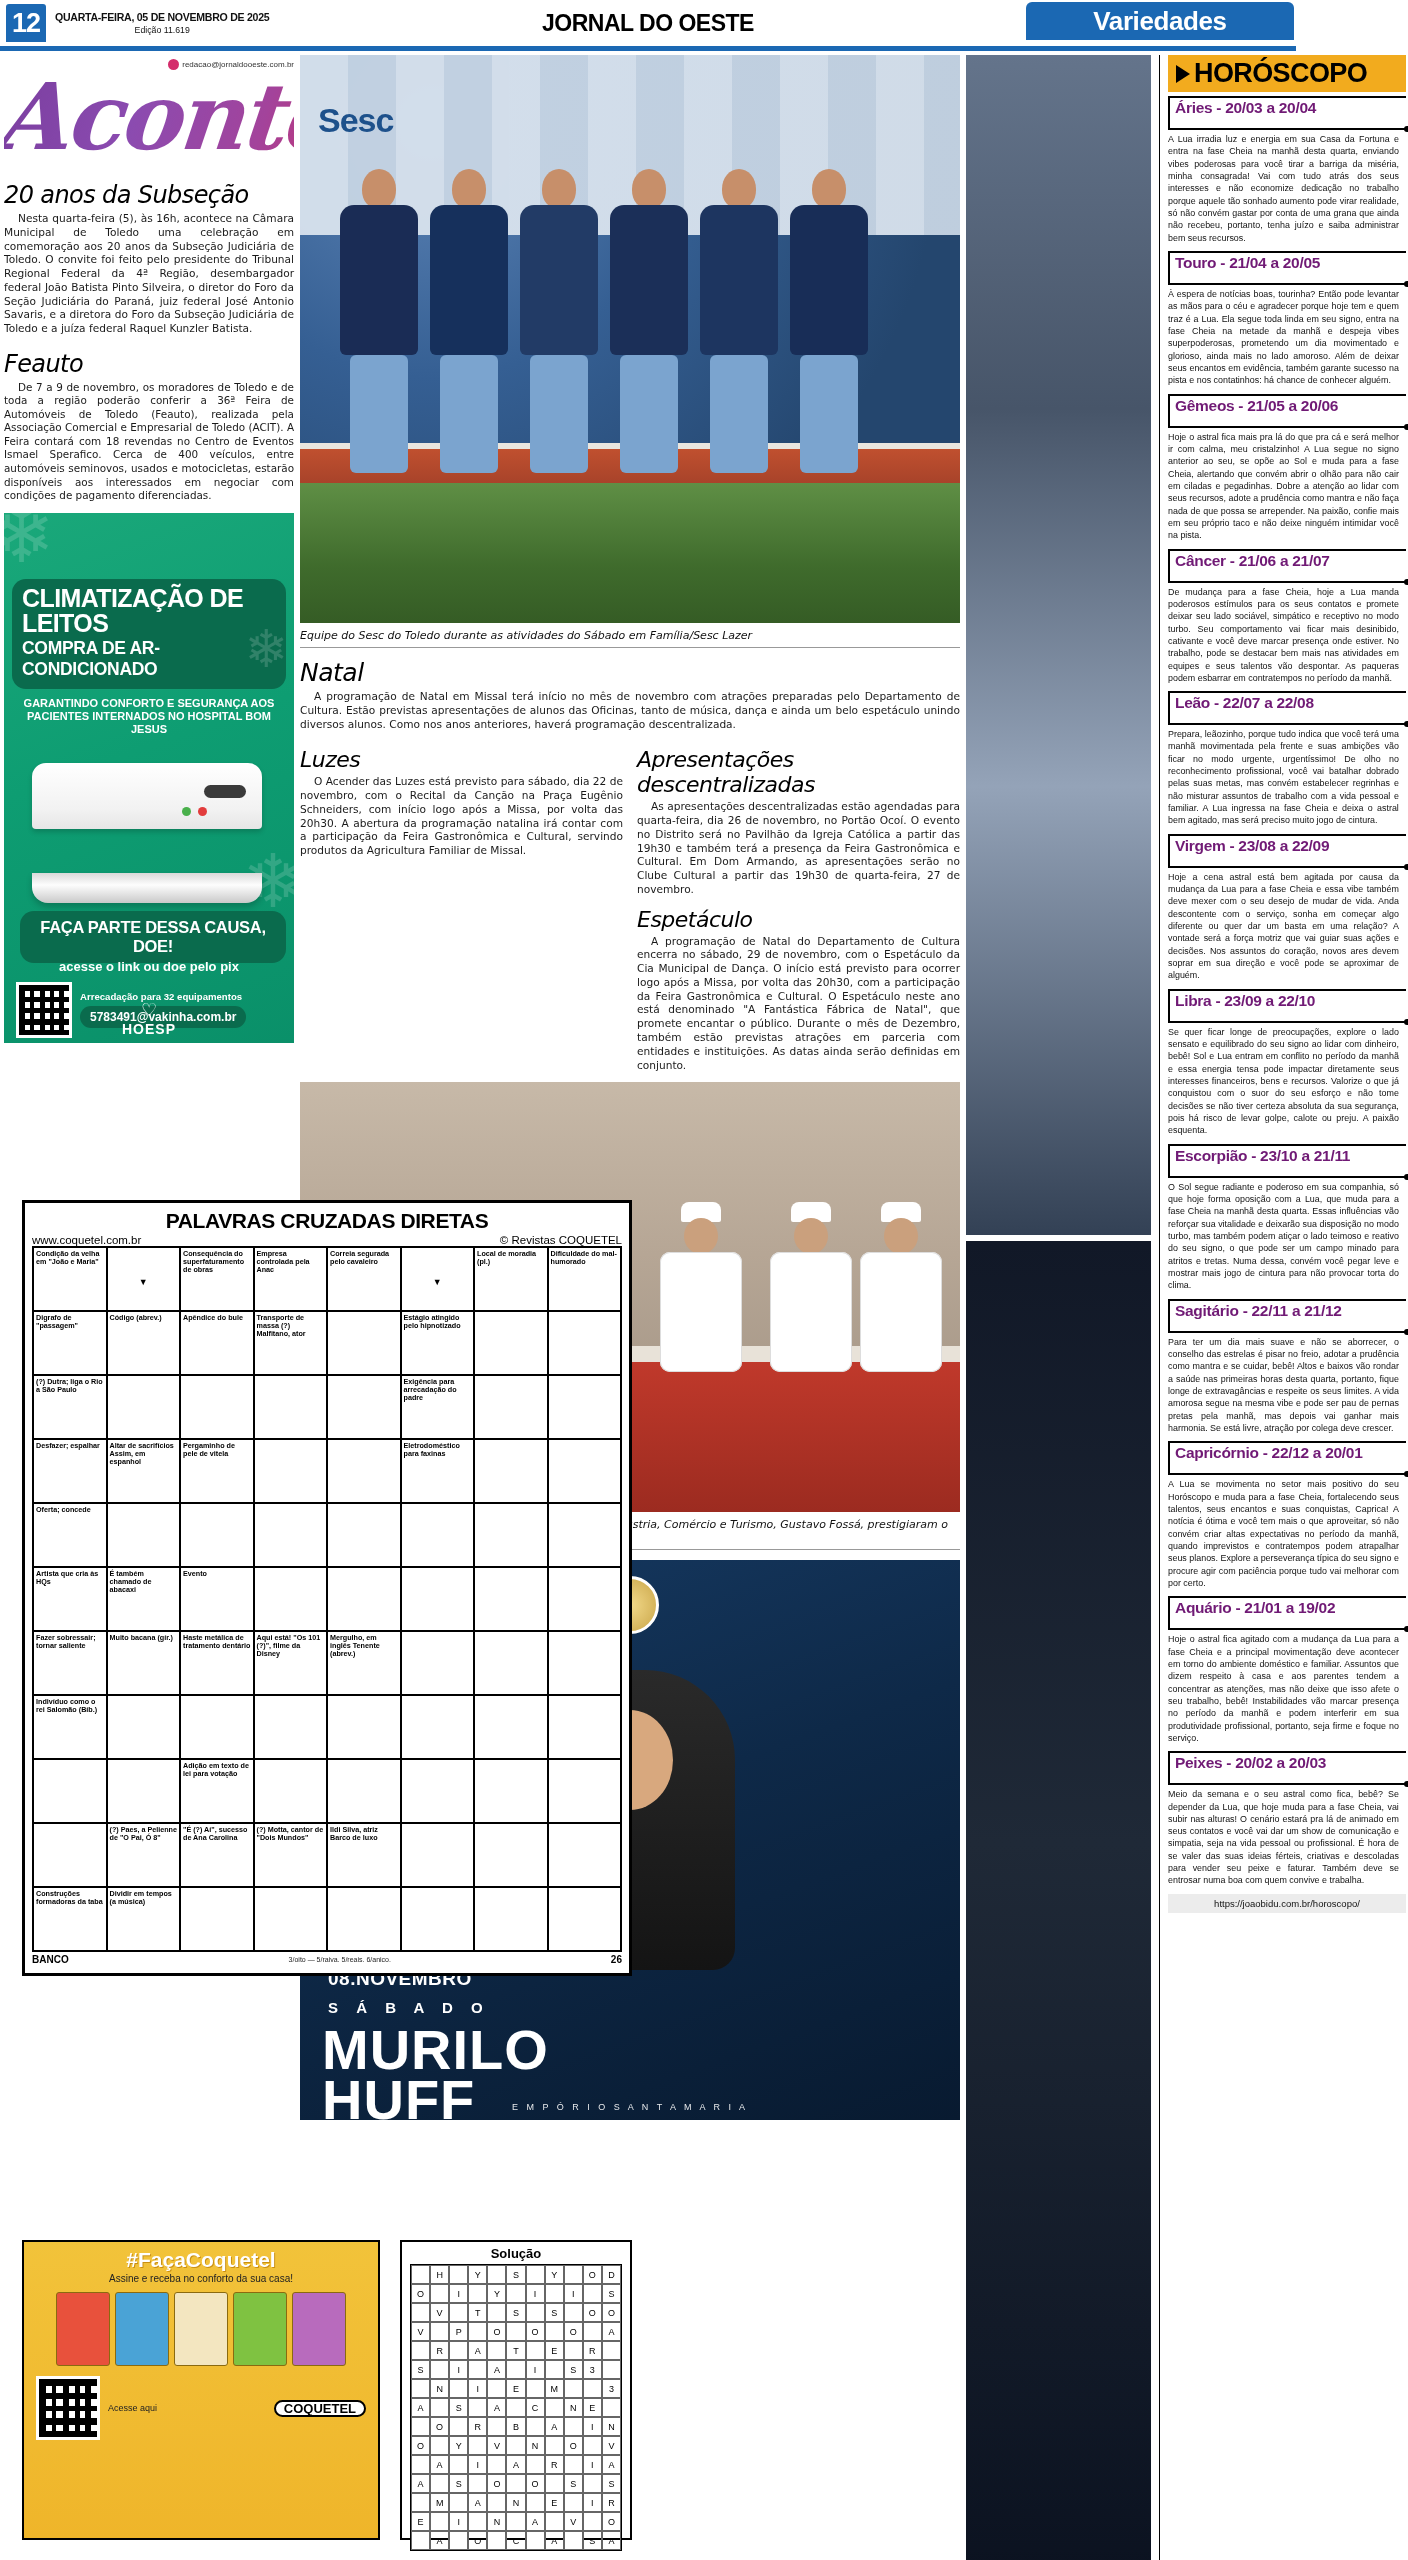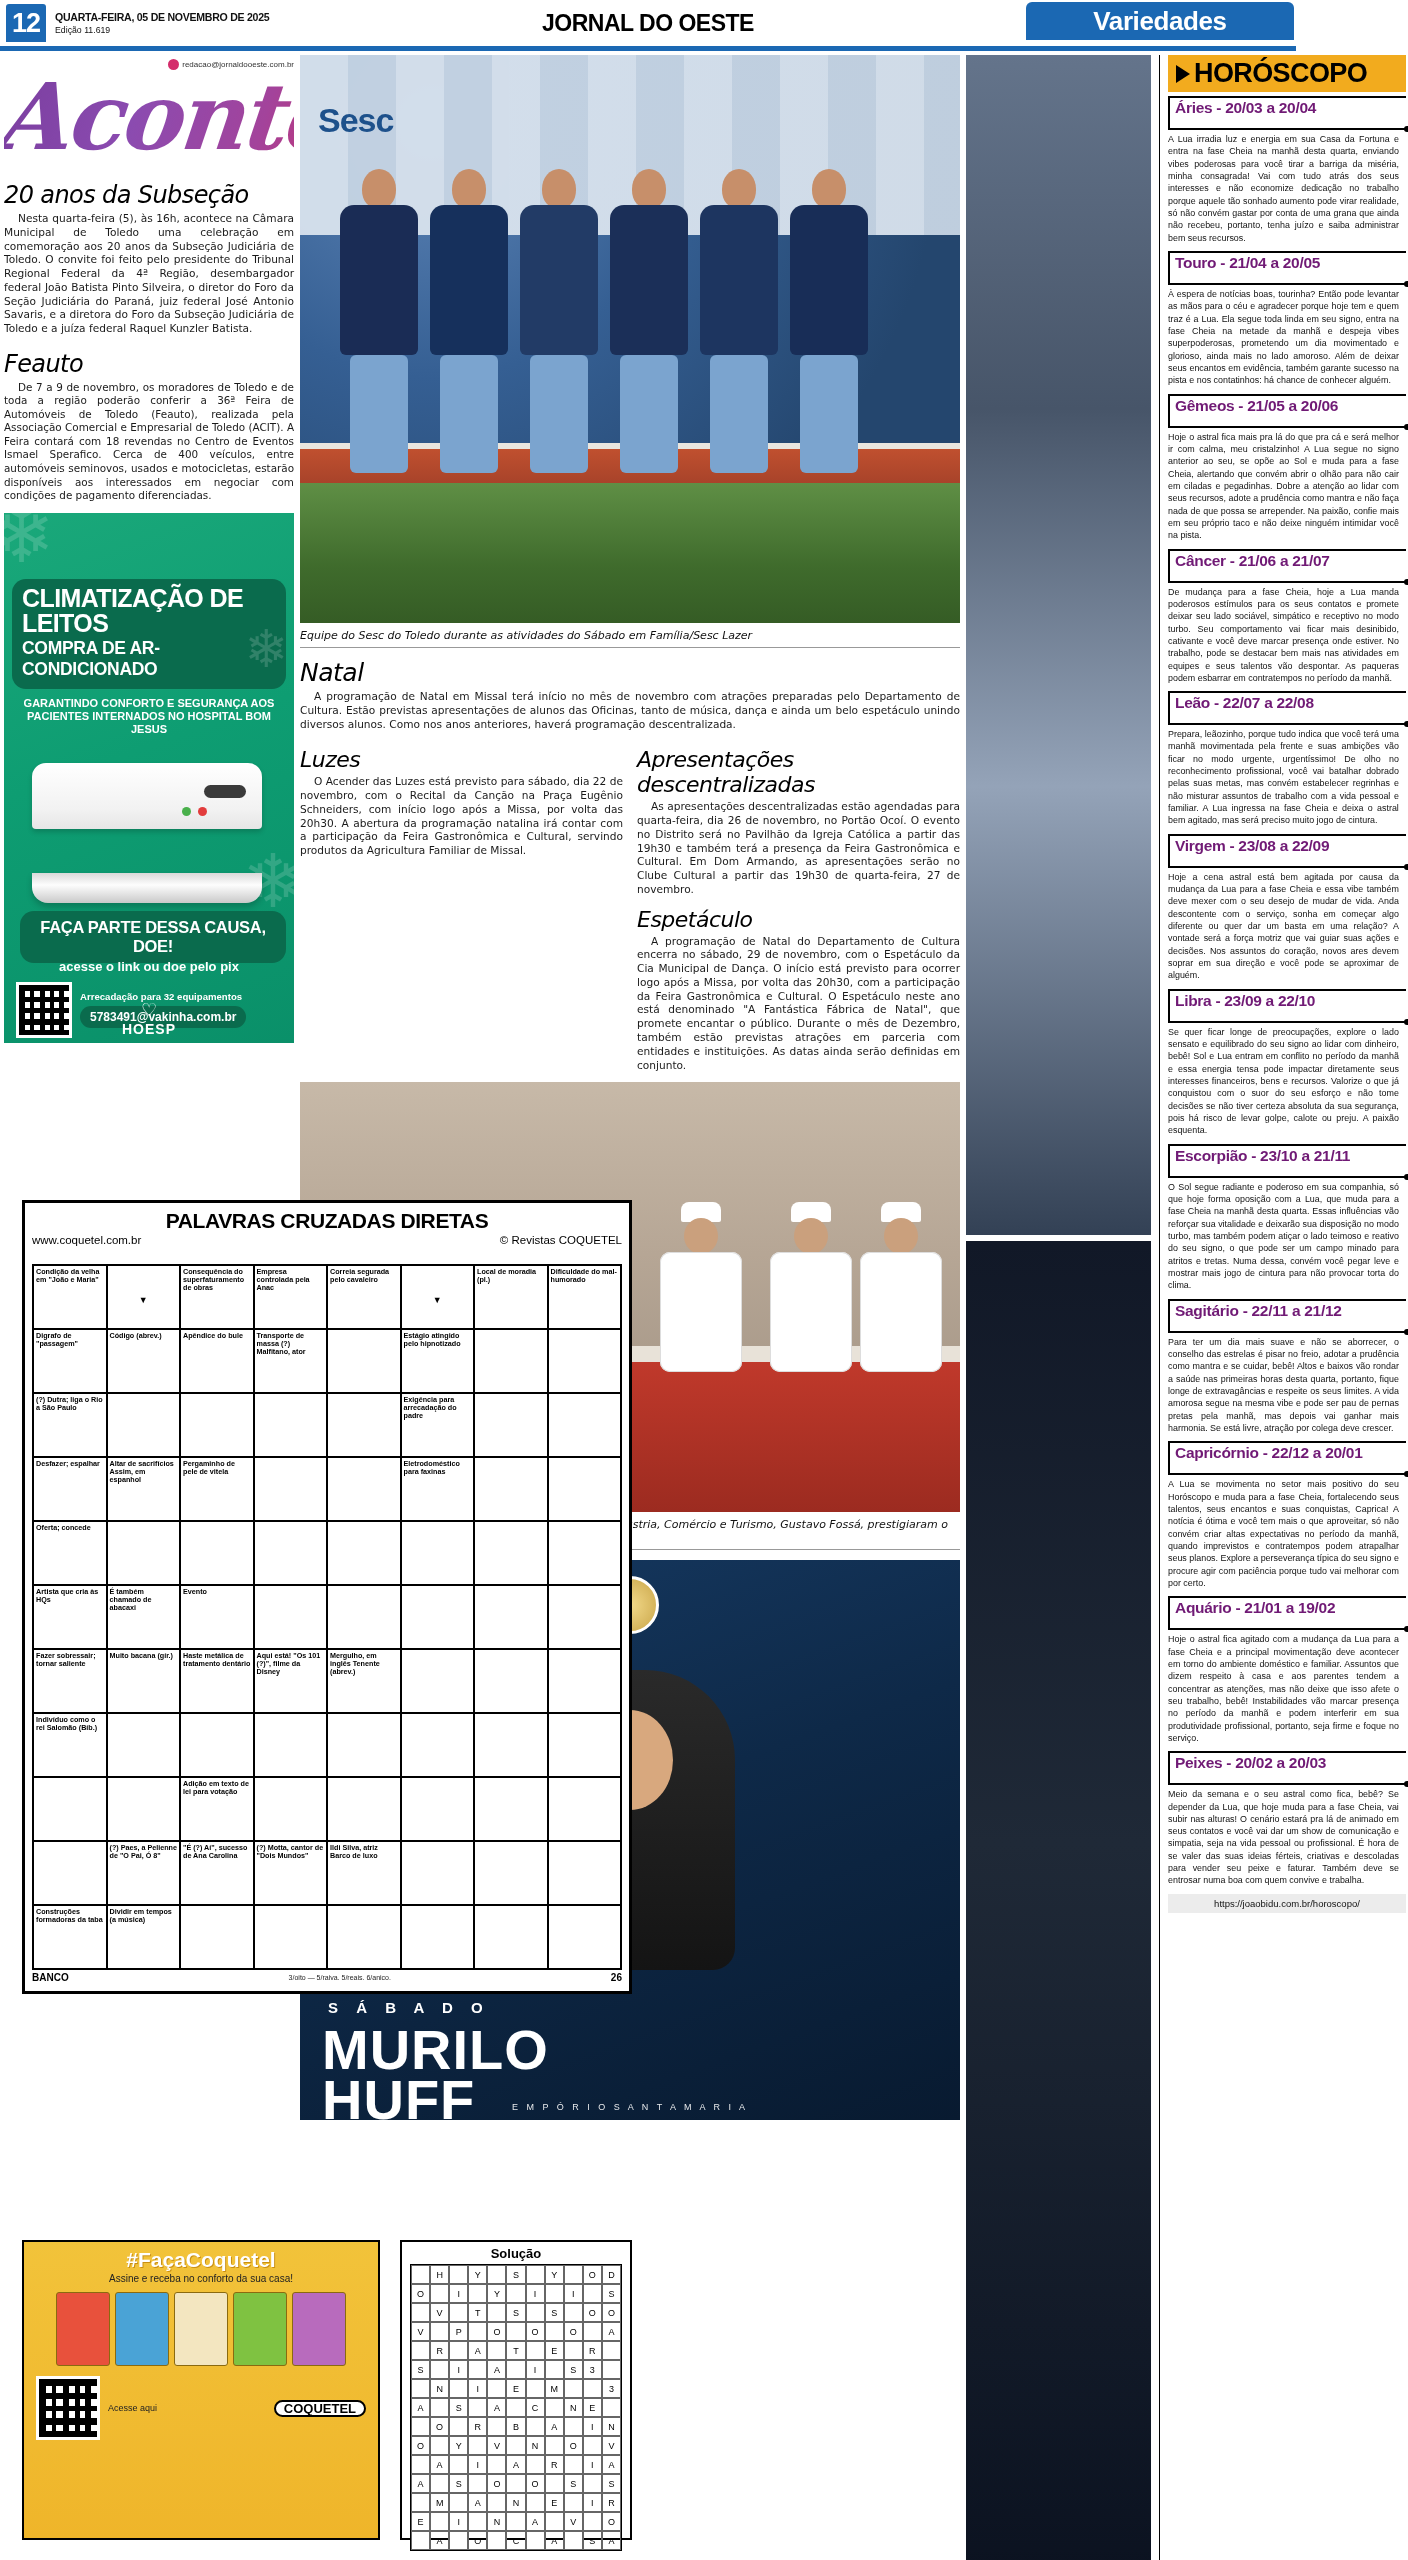--- a/index.html
+++ b/index.html
@@ -26,20 +26,21 @@
     color: #fff;
     font-weight: bold;
     font-size: 27px;
     display: flex; align-items: center; justify-content: center;
     border-radius: 3px 3px 0 0;
     letter-spacing: -1px;
   }
   .masthead-date {
     margin-left: 9px;
     line-height: 1.12;
+    text-align: center;
   }
   .masthead-date .d1 {
     font-size: 11.5px; font-weight: bold; color: #111;
     letter-spacing: -0.3px;
     font-family: "Liberation Sans Narrow","Liberation Sans",sans-serif;
     transform: scaleX(0.92); transform-origin: left;
   }
   .masthead-date .d2 {
     font-size: 9.5px; color: #111; margin-top: 1px;
     transform: scaleX(0.92); transform-origin: left;
@@ -420,21 +421,21 @@
     border: 3px solid #000;
     background: #fff;
     padding: 6px 7px 8px 7px;
   }
   .cross-title {
     text-align:center; font-size: 21px; font-weight: 900; letter-spacing:-0.4px;
     color:#000; margin-bottom:1px;
   }
   .cross-sub {
     display:flex; justify-content: space-between; 
-    font-size: 11.5px; color:#000; margin-bottom: 18px;
+    font-size: 11.5px; color:#000; margin-bottom: 0;
   }
   .grid {
     display: grid;
     grid-template-columns: repeat(8, 1fr);
     border: 1.5px solid #000;
     width: 100%;
   }
   .cell {
     border: 0.8px solid #000;
     height: 64px;

